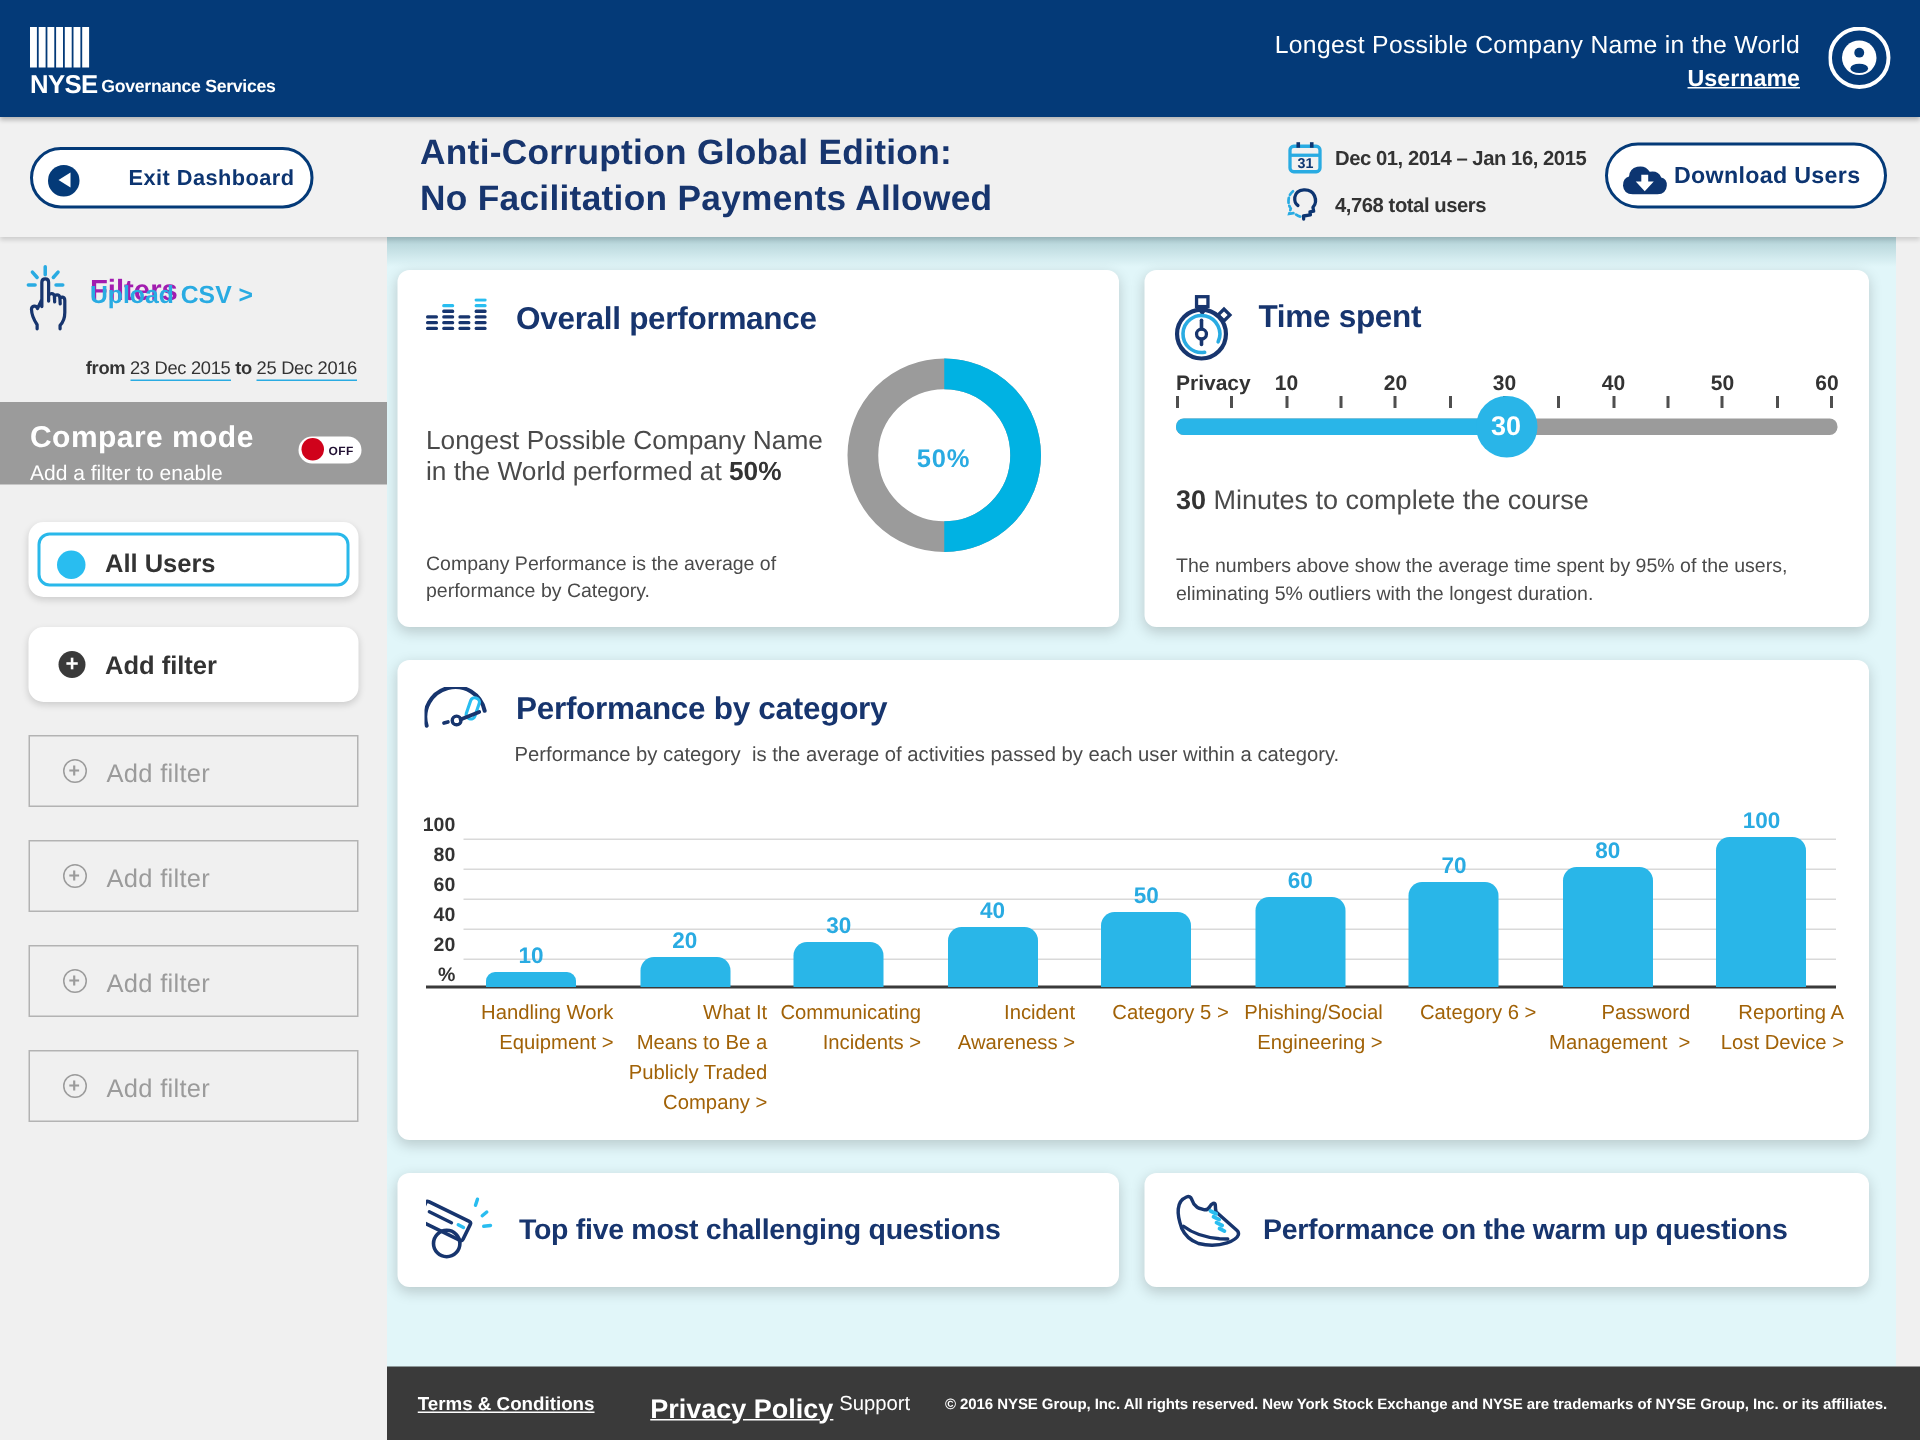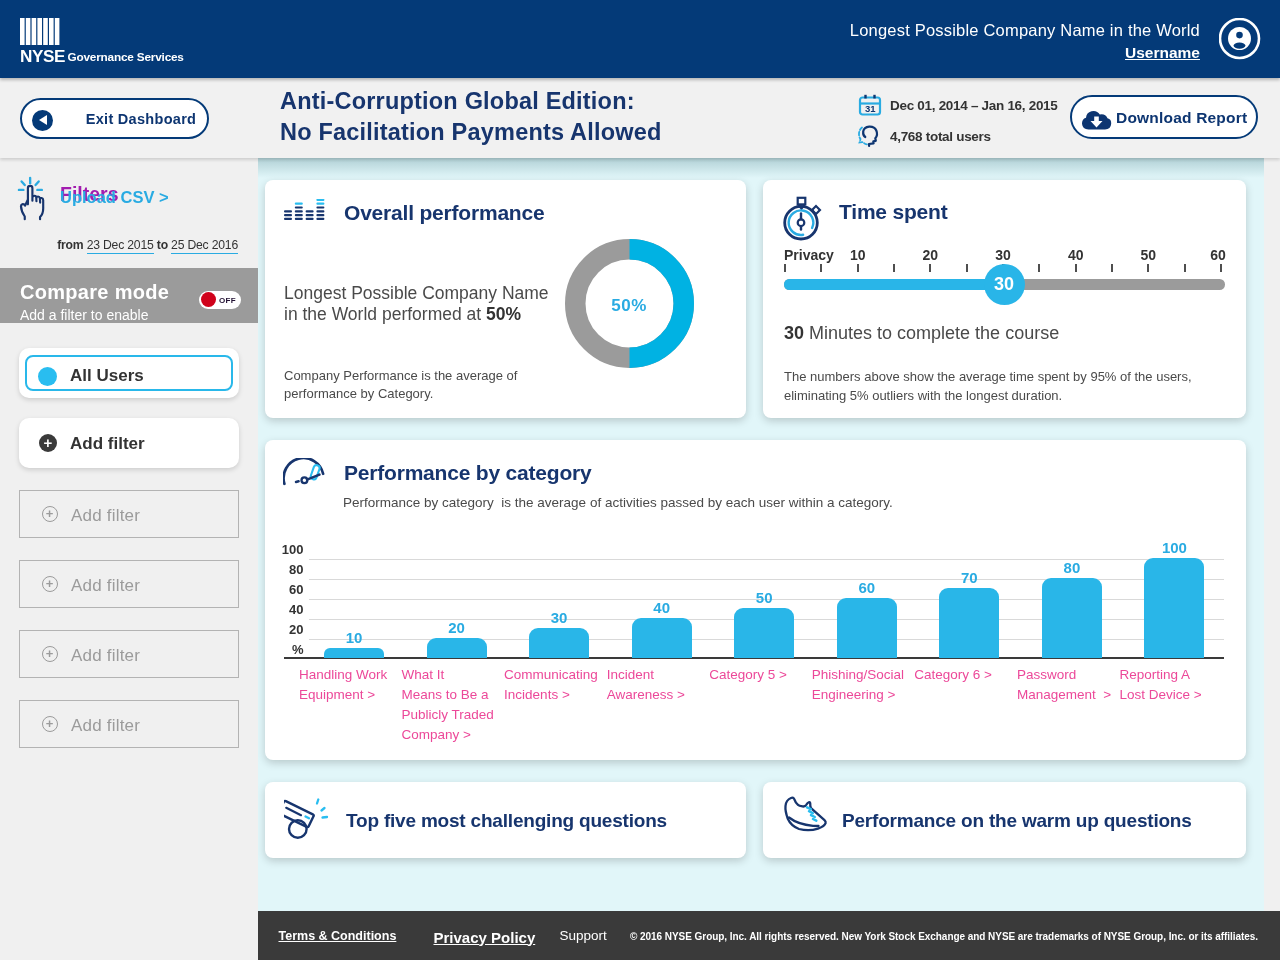--- a/index.html
+++ b/index.html
@@ -59,27 +59,27 @@
   #card-q1 { left:22.5px; top:624px; width:481.5px; height:75.5px; }
   #card-q2 { left:521px; top:624px; width:483px; height:75.5px; }
   .cardtitle { position:absolute; font-size:21px; font-weight:bold; color:#17356e; letter-spacing:-0.2px; }
 
   .slnum { position:absolute; top:67.8px; font-size:14px; line-height:14px; font-weight:bold; color:#333; transform:translateX(-50%); }
   .tick { position:absolute; top:84px; width:2px; height:7.5px; background:#4f4f4f; }
   .grid { position:absolute; left:44.5px; width:915px; height:1px; background:#d9d9d9; }
   .ylab { position:absolute; left:0; width:39px; text-align:right; font-size:13px; line-height:13px; color:#333; font-weight:bold; }
   .bar { position:absolute; background:#29b6e8; border-radius:9px 9px 0 0; width:60px; }
   .blab { position:absolute; width:60px; text-align:center; font-size:15px; line-height:15px; font-weight:bold; color:#29abe2; }
-  .clab { position:absolute; top:224.5px; width:110px; text-align:left; font-size:13.5px; line-height:20px; color:#ec4899; }
+  .clab { position:absolute; top:224.5px; width:110px; text-align:right; font-size:13.5px; line-height:20px; color:#a16207; }
 
   
   #footer { position:absolute; left:258px; top:911px; width:1022px; height:49px; background:#3a3a3a; color:#fff; z-index:15; }
   #footer a { color:#fff; }
   #footer .tc { position:absolute; left:20.5px; top:17.5px; font-size:12.5px; font-weight:bold; text-decoration:underline; }
-  #footer .pp { position:absolute; left:175.5px; top:17.5px; font-size:15px; font-weight:bold; text-decoration:underline; }
+  #footer .pp { position:absolute; left:175.5px; top:17.5px; font-size:18px; font-weight:bold; text-decoration:underline; }
   #footer .sp { position:absolute; left:301.5px; top:17px; font-size:13.5px; }
   #footer .cp { position:absolute; left:372px; top:20px; font-size:10px; letter-spacing:-0.05px; font-weight:bold; white-space:nowrap; }
 </style>
 </head>
 <body>
 
 <div id="header">
   <svg class="abs" style="left:20px; top:18px;" width="210" height="46" viewBox="0 0 210 46">
     <g fill="#fff">
       <rect x="0" y="0" width="4.6" height="27"></rect>
@@ -123,21 +123,21 @@
   <svg class="abs" style="left:855px; top:46px;" width="26" height="24" viewBox="0 0 26 24">
     <path d="M 7 3.5 Q 4 6 4 10 Q 4 13 5.5 15 L 4.5 18.5 L 8 18 Q 10 20.5 13 20.5" fill="none" stroke="#29abe2" stroke-width="1.8" stroke-dasharray="3.2 2.1" stroke-linecap="round"></path>
     <path d="M 10.3 13 Q 7.8 11.5 8.2 7.5 Q 9 3 14.2 2.6 Q 19.5 2.3 21.3 6.5 Q 23.2 11 20.3 14.3 L 20.8 16.8 L 18.3 17.3 L 18.6 19.3 L 14 20 L 14.1 22" fill="none" stroke="#0d3571" stroke-width="2.2" stroke-linecap="round" stroke-linejoin="round"></path>
   </svg>
   <div class="metarow" style="top:51px;">4,768 total users</div>
   <div id="dlbtn">
     <svg class="abs" style="left:8px; top:11px;" width="33" height="24" viewBox="0 0 33 24">
       <path d="M 8.5 21.5 Q 2.5 21.5 2 15.8 Q 1.8 11 6 9.7 Q 6.3 4.5 11.5 3.2 Q 17 2 19.8 6.5 Q 25.5 5.5 27.5 10.3 Q 31.5 11.2 31.2 15.8 Q 30.8 21.3 25 21.5 Z" fill="#0d3571"></path>
       <path d="M 14.2 8.5 L 18.8 8.5 L 18.8 13 L 22.5 13 L 16.5 19.5 L 10.5 13 L 14.2 13 Z" fill="#fff"></path>
     </svg>
-    <div class="txt">Download Report</div>
+    <div class="txt">Download Users</div>
   </div>
 </div>
 
 <div id="sidebar">
   <svg class="abs" style="left:17px; top:18px;" width="29" height="45" viewBox="0 0 32 50">
     <g stroke="#29abe2" stroke-width="2.6" stroke-linecap="round">
       <line x1="14.5" y1="2" x2="14.5" y2="8"></line>
       <line x1="5" y1="6" x2="8.5" y2="10"></line>
       <line x1="24" y1="6" x2="20.5" y2="10"></line>
       <line x1="2" y1="15.5" x2="7" y2="15.5"></line>

